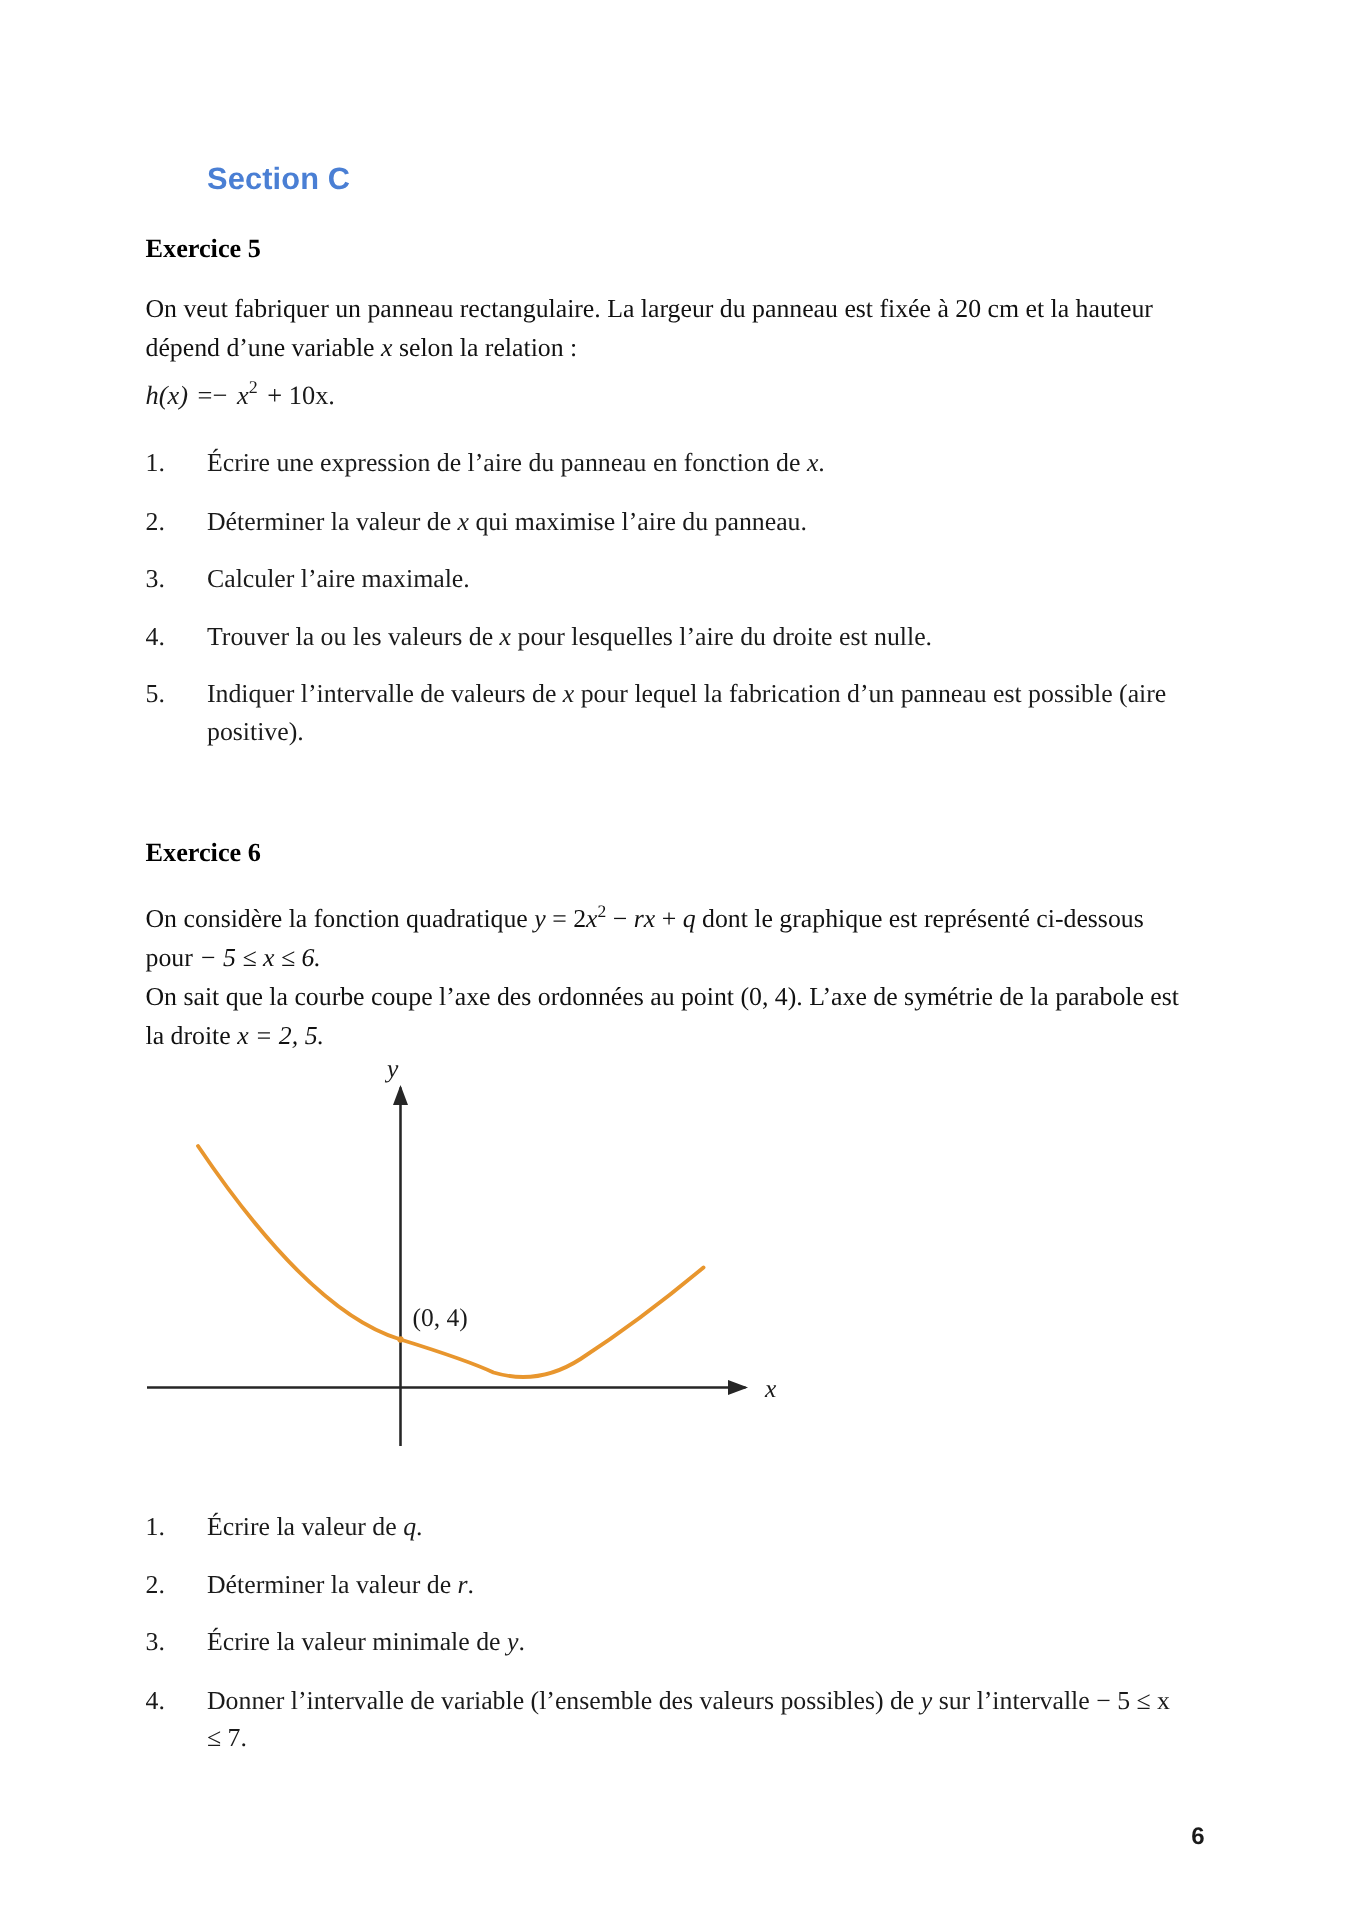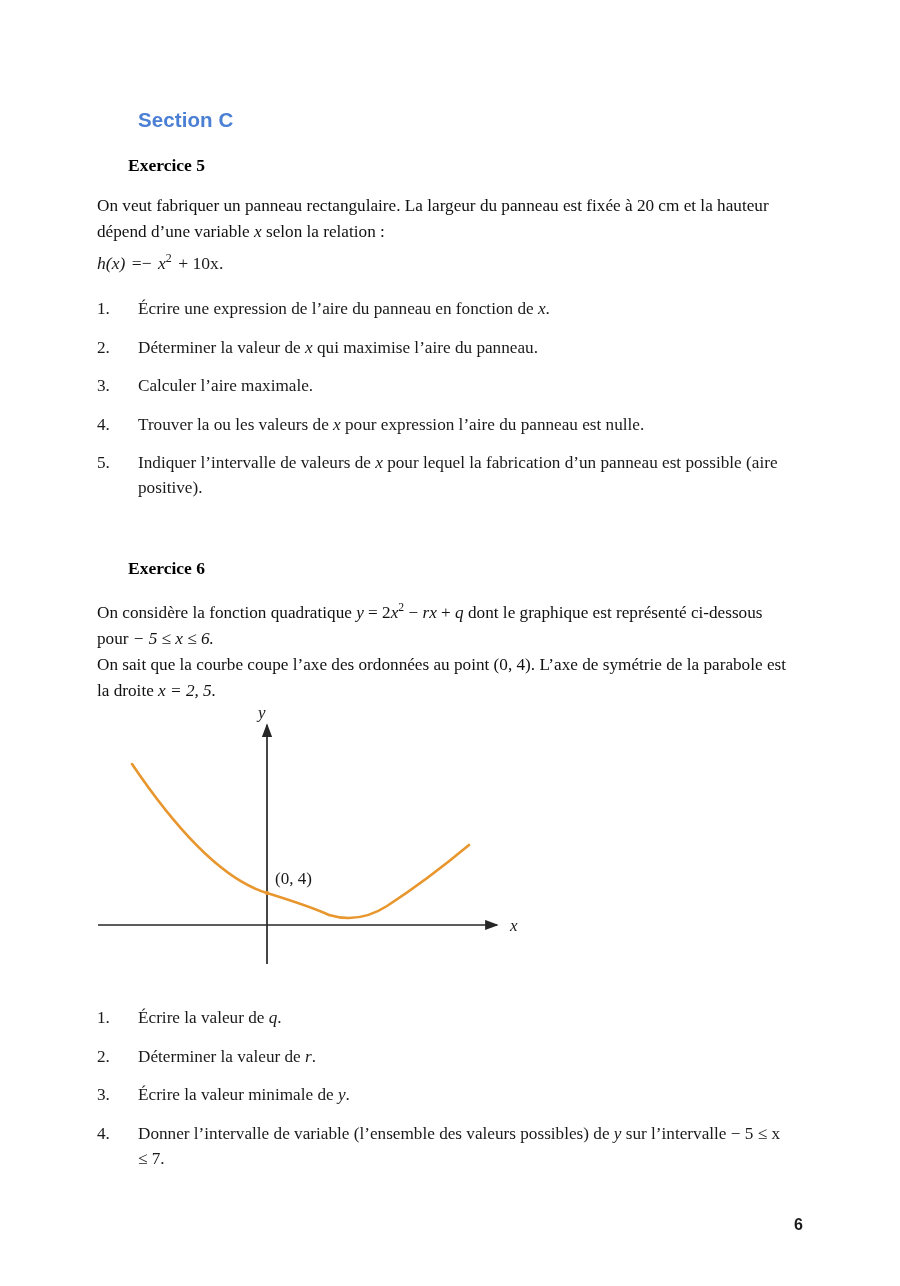--- a/index.html
+++ b/index.html
@@ -43,21 +43,20 @@
   }
 
   .ex-heading {
     font-family: "Liberation Serif", serif;
     font-weight: bold;
     font-size: 17.5px;
     color: #000000;
     position: absolute;
     left: 0;
     white-space: nowrap;
-    margin-left: 31px;
   }
   #ex5-heading { top: 155px; }
   #ex6-heading { top: 558px; text-align: center; }
 
   .para {
     position: absolute;
     left: 0;
     font-size: 17.2px;
     line-height: 26px;
     color: #111111;
@@ -153,21 +152,21 @@
       <div class="li">
         <span class="li-num">2.</span>
         <span class="li-text"><span>Déterminer la valeur de </span><i class="v">x</i><span> qui maximise l’aire du panneau.</span></span>
       </div>
       <div class="li">
         <span class="li-num">3.</span>
         <span class="li-text"><span>Calculer l’aire maximale.</span><i class="v"></i><span></span></span>
       </div>
       <div class="li">
         <span class="li-num">4.</span>
-        <span class="li-text"><span>Trouver la ou les valeurs de </span><i class="v">x</i><span> pour expression l’aire du panneau est nulle.</span></span>
+        <span class="li-text"><span>Trouver la ou les valeurs de </span><i class="v">x</i><span> pour lesquelles l’aire du droite est nulle.</span></span>
       </div>
       <div class="li">
         <span class="li-num">5.</span>
         <span class="li-text"><span>Indiquer l’intervalle de valeurs de </span><i class="v">x</i><span> pour lequel la fabrication d’un panneau est possible (aire positive).</span></span>
       </div>
     </div>
 
     <div class="ex-heading" id="ex6-heading">Exercice 6</div>
 
     <div class="para" id="ex6-intro">

